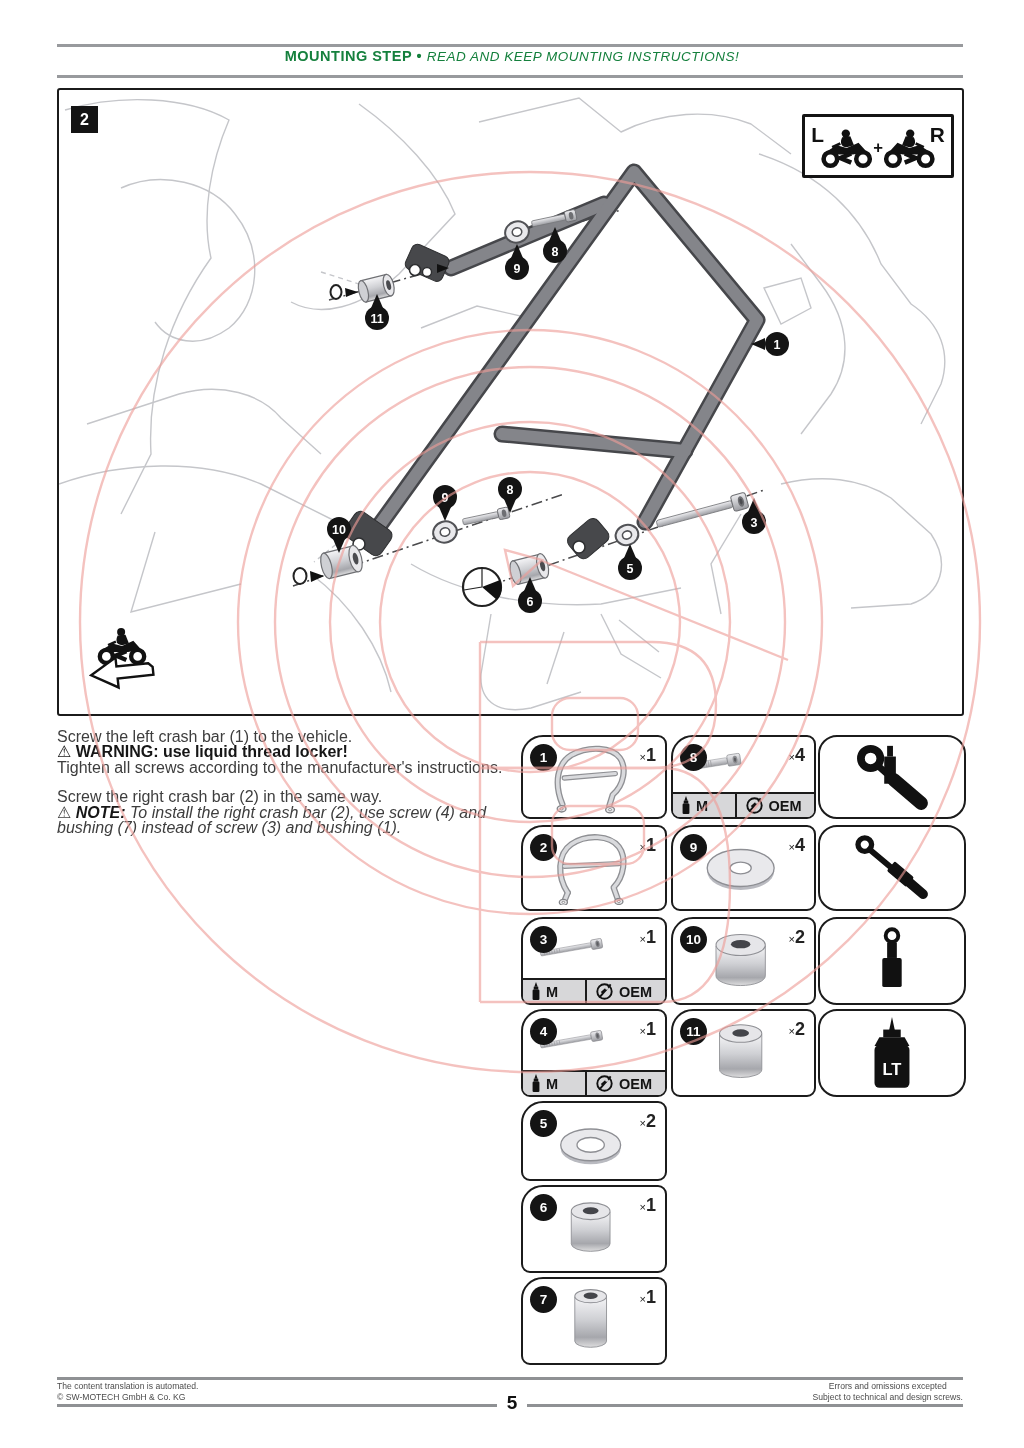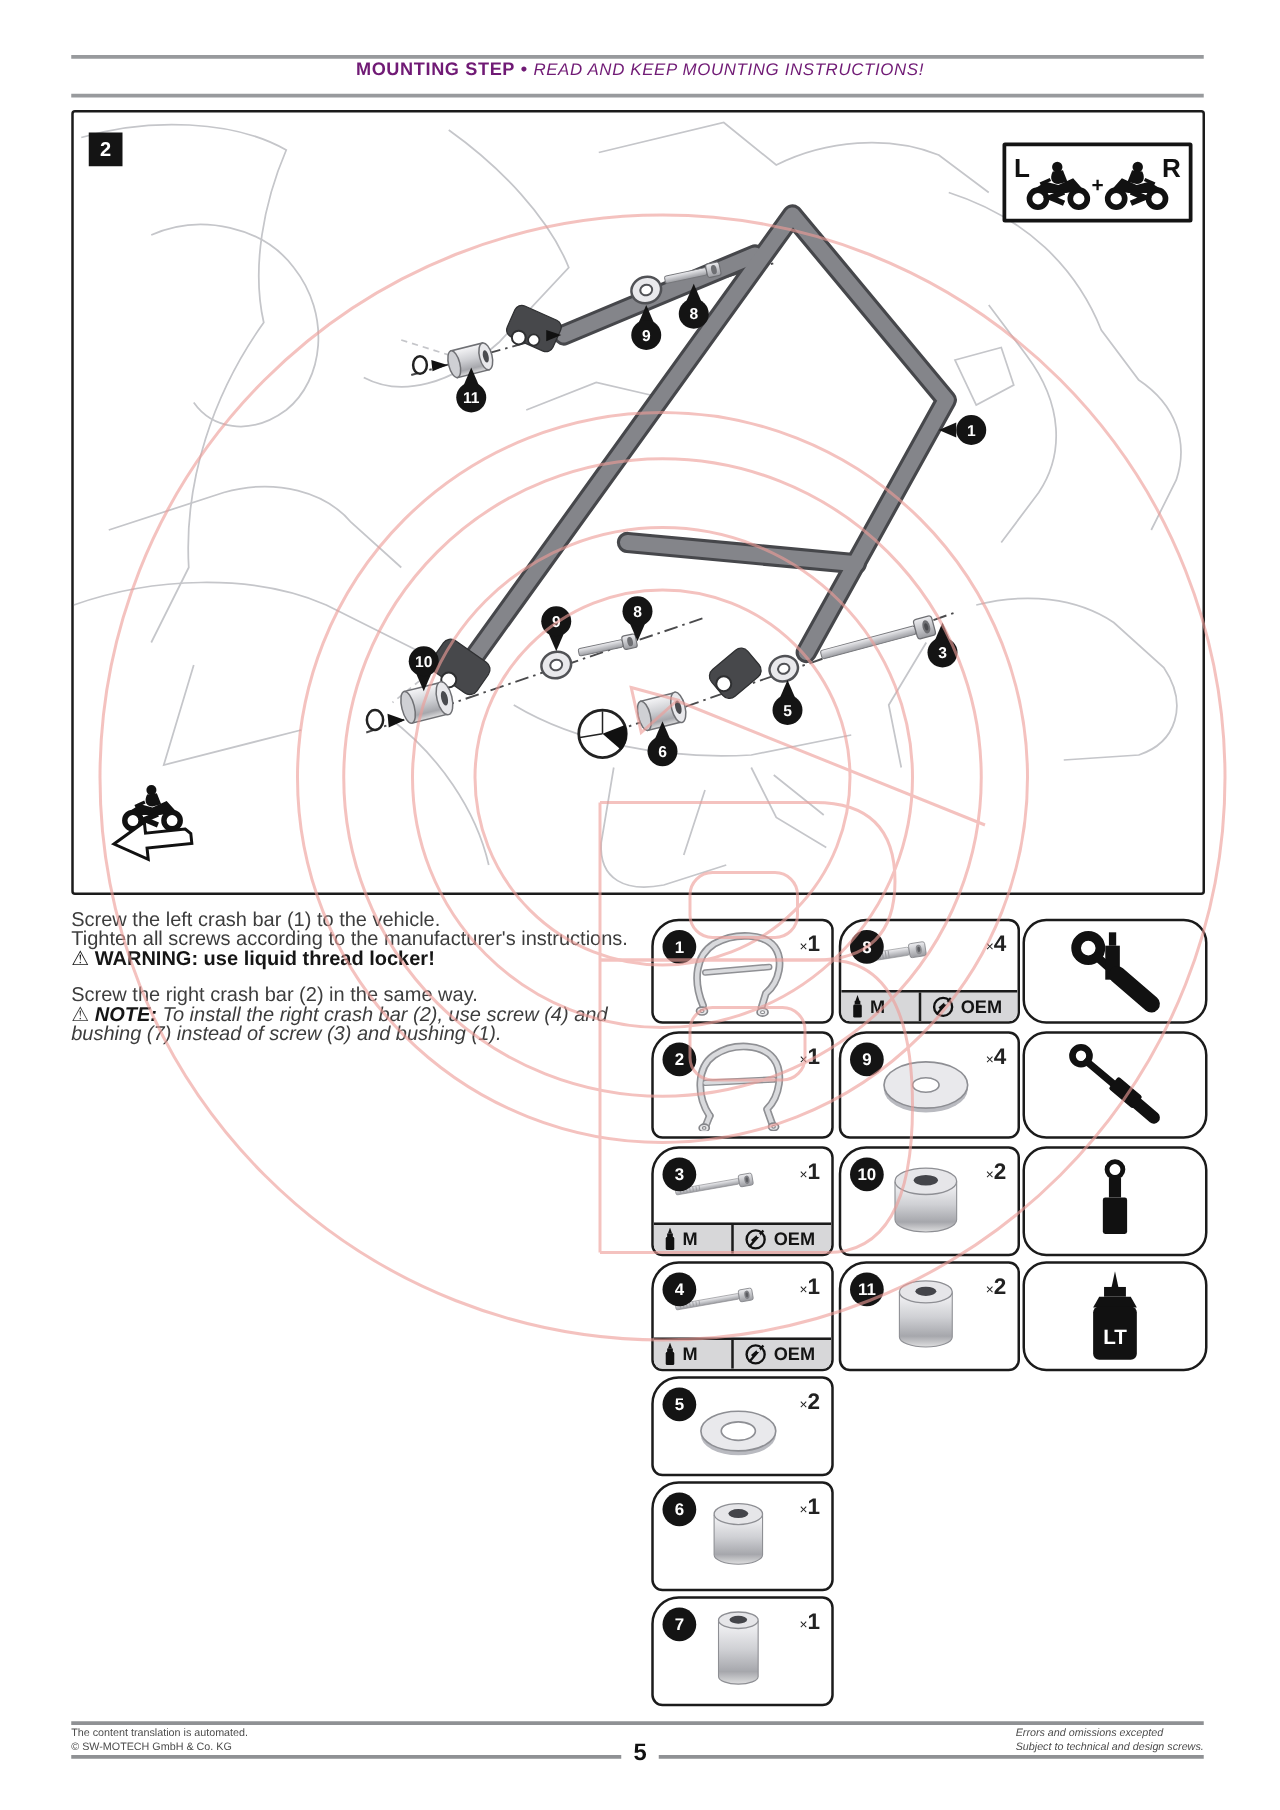--- a/index.html
+++ b/index.html
@@ -1,20 +1,20 @@
 <!DOCTYPE html>
 <html><head>
 <meta charset="utf-8">
 <style>
   html,body{margin:0;padding:0;background:#ffffff;}
   #page{position:relative;width:1024px;height:1448px;background:#fff;overflow:hidden;
         font-family:"Liberation Sans","DejaVu Sans",sans-serif;color:#1c1c1c;}
   
   .hrule{position:absolute;left:57px;width:906px;height:3px;background:#989a9d;}
-  #title{position:absolute;left:0;top:48px;width:1024px;text-align:center;font-size:14.5px;letter-spacing:.5px;color:#701a75;}
+  #title{position:absolute;left:0;top:48px;width:1024px;text-align:center;font-size:14.5px;letter-spacing:.5px;color:#15803d;}
   #title .t-bold{font-weight:bold;}
   #title .t-it{font-style:italic;font-size:13.5px;}
   
   #diagram-box{position:absolute;left:57px;top:88px;width:903px;height:624px;border:2px solid #1b1b1b;border-radius:3px;background:#fff;}
   
   #lr-box{position:absolute;left:743px;top:24px;width:146px;height:58px;border:3px solid #141414;border-radius:2px;background:#fff;}
   
   #instr{position:absolute;left:57px;top:729px;width:465px;font-size:16px;line-height:15.4px;color:#3d3d3d;}
   #instr .b{font-weight:bold;color:#161616;}
   #instr .it{font-style:italic;}
@@ -27,21 +27,21 @@
   .qty .n{font-size:18px;font-weight:bold;}
   .thumb{position:absolute;left:6px;right:6px;top:4px;height:74px;}
   .moem{position:absolute;left:0;right:0;bottom:0;height:23px;border-top:2px solid #1b1b1b;background:#d7d7d9;display:flex;}
   .moem .cell{display:flex;align-items:center;gap:5px;padding-left:8px;font-weight:bold;font-size:14.5px;color:#141414;}
   .moem .c1{width:38%;border-right:2px solid #1b1b1b;}
   .moem .c2{flex:1;}
   .tbox{position:absolute;border:2px solid #1b1b1b;border-radius:19px;background:#fff;}
   .tbox svg{position:absolute;inset:4px;}
   
   #footer-l{position:absolute;left:57px;top:1381px;font-size:8.6px;color:#4c4c4c;line-height:10.5px;}
-  #footer-r{position:absolute;right:61px;top:1381px;font-size:8.6px;color:#4c4c4c;line-height:10.5px;text-align:left;font-style:italic;}
+  #footer-r{position:absolute;right:61px;top:1381px;font-size:8.6px;color:#4c4c4c;line-height:10.5px;text-align:center;}
   #pagenum{position:absolute;left:0;top:1392px;width:1024px;text-align:center;font-size:19px;font-weight:bold;color:#111;}
   .frule{position:absolute;height:2.5px;background:#8f9194;}
   
   #watermark{position:absolute;left:0;top:0;width:1024px;height:1448px;pointer-events:none;z-index:40;}
   svg text{font-family:"Liberation Sans","DejaVu Sans",sans-serif;}
 </style>
 </head>
 <body>
 
 <svg width="0" height="0" style="position:absolute">
@@ -393,25 +393,25 @@
         <g transform="translate(127,8) scale(-1,1)">
             <use href="#sym-moto" x="0" y="0" width="54" height="40"></use>
           </g>
         <text x="70" y="33" font-size="16" font-weight="bold" fill="#111" text-anchor="middle">+</text>
       </svg>
     </div>
   </div>
 
   <div id="instr">
     <div>Screw the left crash bar (1) to the vehicle.</div>
-    <div>Tighten all screws according to the manufacturer's instructions.</div>
     <div>
       <span class="b">⚠</span>
       <span class="b">WARNING: use liquid thread locker!</span>
     </div>
+    <div>Tighten all screws according to the manufacturer's instructions.</div>
     <div class="gap"></div>
     <div>Screw the right crash bar (2) in the same way.</div>
     <div>
       <span>⚠</span>
       <span class="b it">NOTE:</span>
       <span class="it">To install the right crash bar (2), use screw (4) and bushing (7) instead of screw (3) and bushing (1).</span>
     </div>
   </div>
 
   <div class="pbox" style="left:521px;top:735px;width:142px;height:80px">

